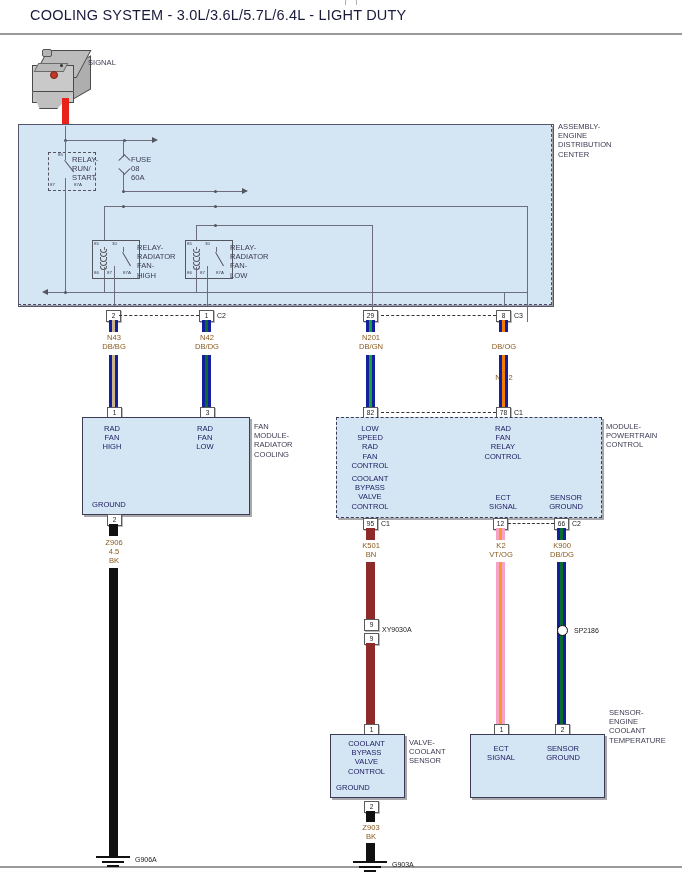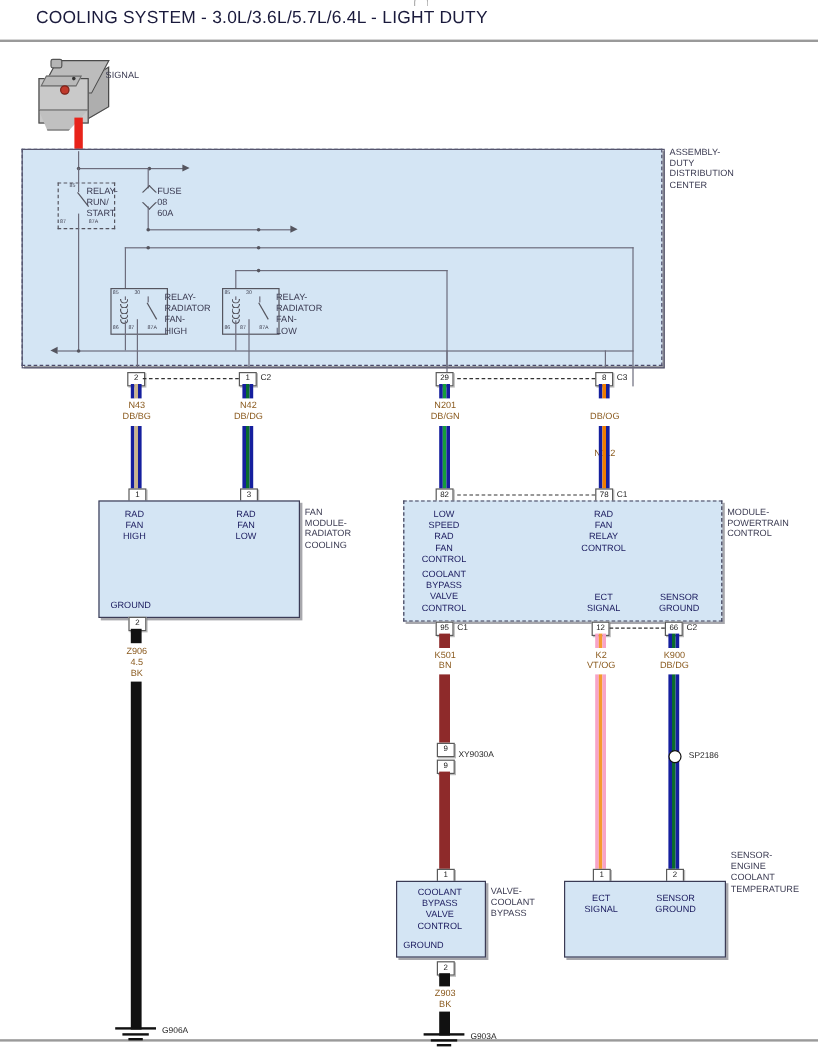--- a/index.html
+++ b/index.html
@@ -164,21 +164,21 @@
     <div class="bat-post-a"></div>
     <div class="bat-dot"></div>
     <div class="bat-post-b"></div>
   </div>
   <div class="lbl gray bat-label">SIGNAL</div>
   <div class="redwire"></div>
 
   <div class="pdc"></div>
   <div class="pdc-outer"></div>
   <div class="lbl gray pdc-label">ASSEMBLY-
-DUTY
+ENGINE
 DISTRIBUTION
 CENTER</div>
 
   <div class="ln lnv" style="left:65px;top:126px;height:15px;"></div>
   <div class="ln lnh" style="left:65px;top:140px;width:89px;"></div>
   <div class="arrowR" style="left:152px;top:137px;"></div>
   <div class="node" style="left:63.5px;top:138.5px;"></div>
   <div class="node" style="left:122.5px;top:138.5px;"></div>
 
   <div class="relaybox dash" style="left:48px;top:152px;width:46px;height:37px;"></div>
@@ -434,21 +434,21 @@
 
   <div class="pin" style="left:364px;top:724px;">1</div>
   <div class="modbox" id="cbv"></div>
   <div class="lbl ctr" style="left:333px;top:739px;width:67px;">COOLANT
 BYPASS
 VALVE
 CONTROL</div>
   <div class="lbl" style="left:336px;top:783px;">GROUND</div>
   <div class="lbl gray" style="left:409px;top:738px;">VALVE-
 COOLANT
-BYPASS</div>
+SENSOR</div>
 
   <div class="pin" style="left:364px;top:801px;">2</div>
   <div class="w" style="left:366px;top:811px;width:9px;height:11px;background:#111;"></div>
   <div class="lbl ochre ctr" style="left:345px;top:823px;width:52px;">Z903</div>
   <div class="lbl ochre ctr" style="left:345px;top:832px;width:52px;">BK</div>
   <div class="w" style="left:366px;top:843px;width:9px;height:20px;background:#111;"></div>
   <div class="gnd" style="left:353px;top:861px;width:34px;height:12px;">
     <i style="left:0;top:0;width:34px;height:2.2px;"></i>
     <i style="left:6px;top:5px;width:22px;height:1.8px;"></i>
     <i style="left:11px;top:9px;width:12px;height:1.8px;"></i>

